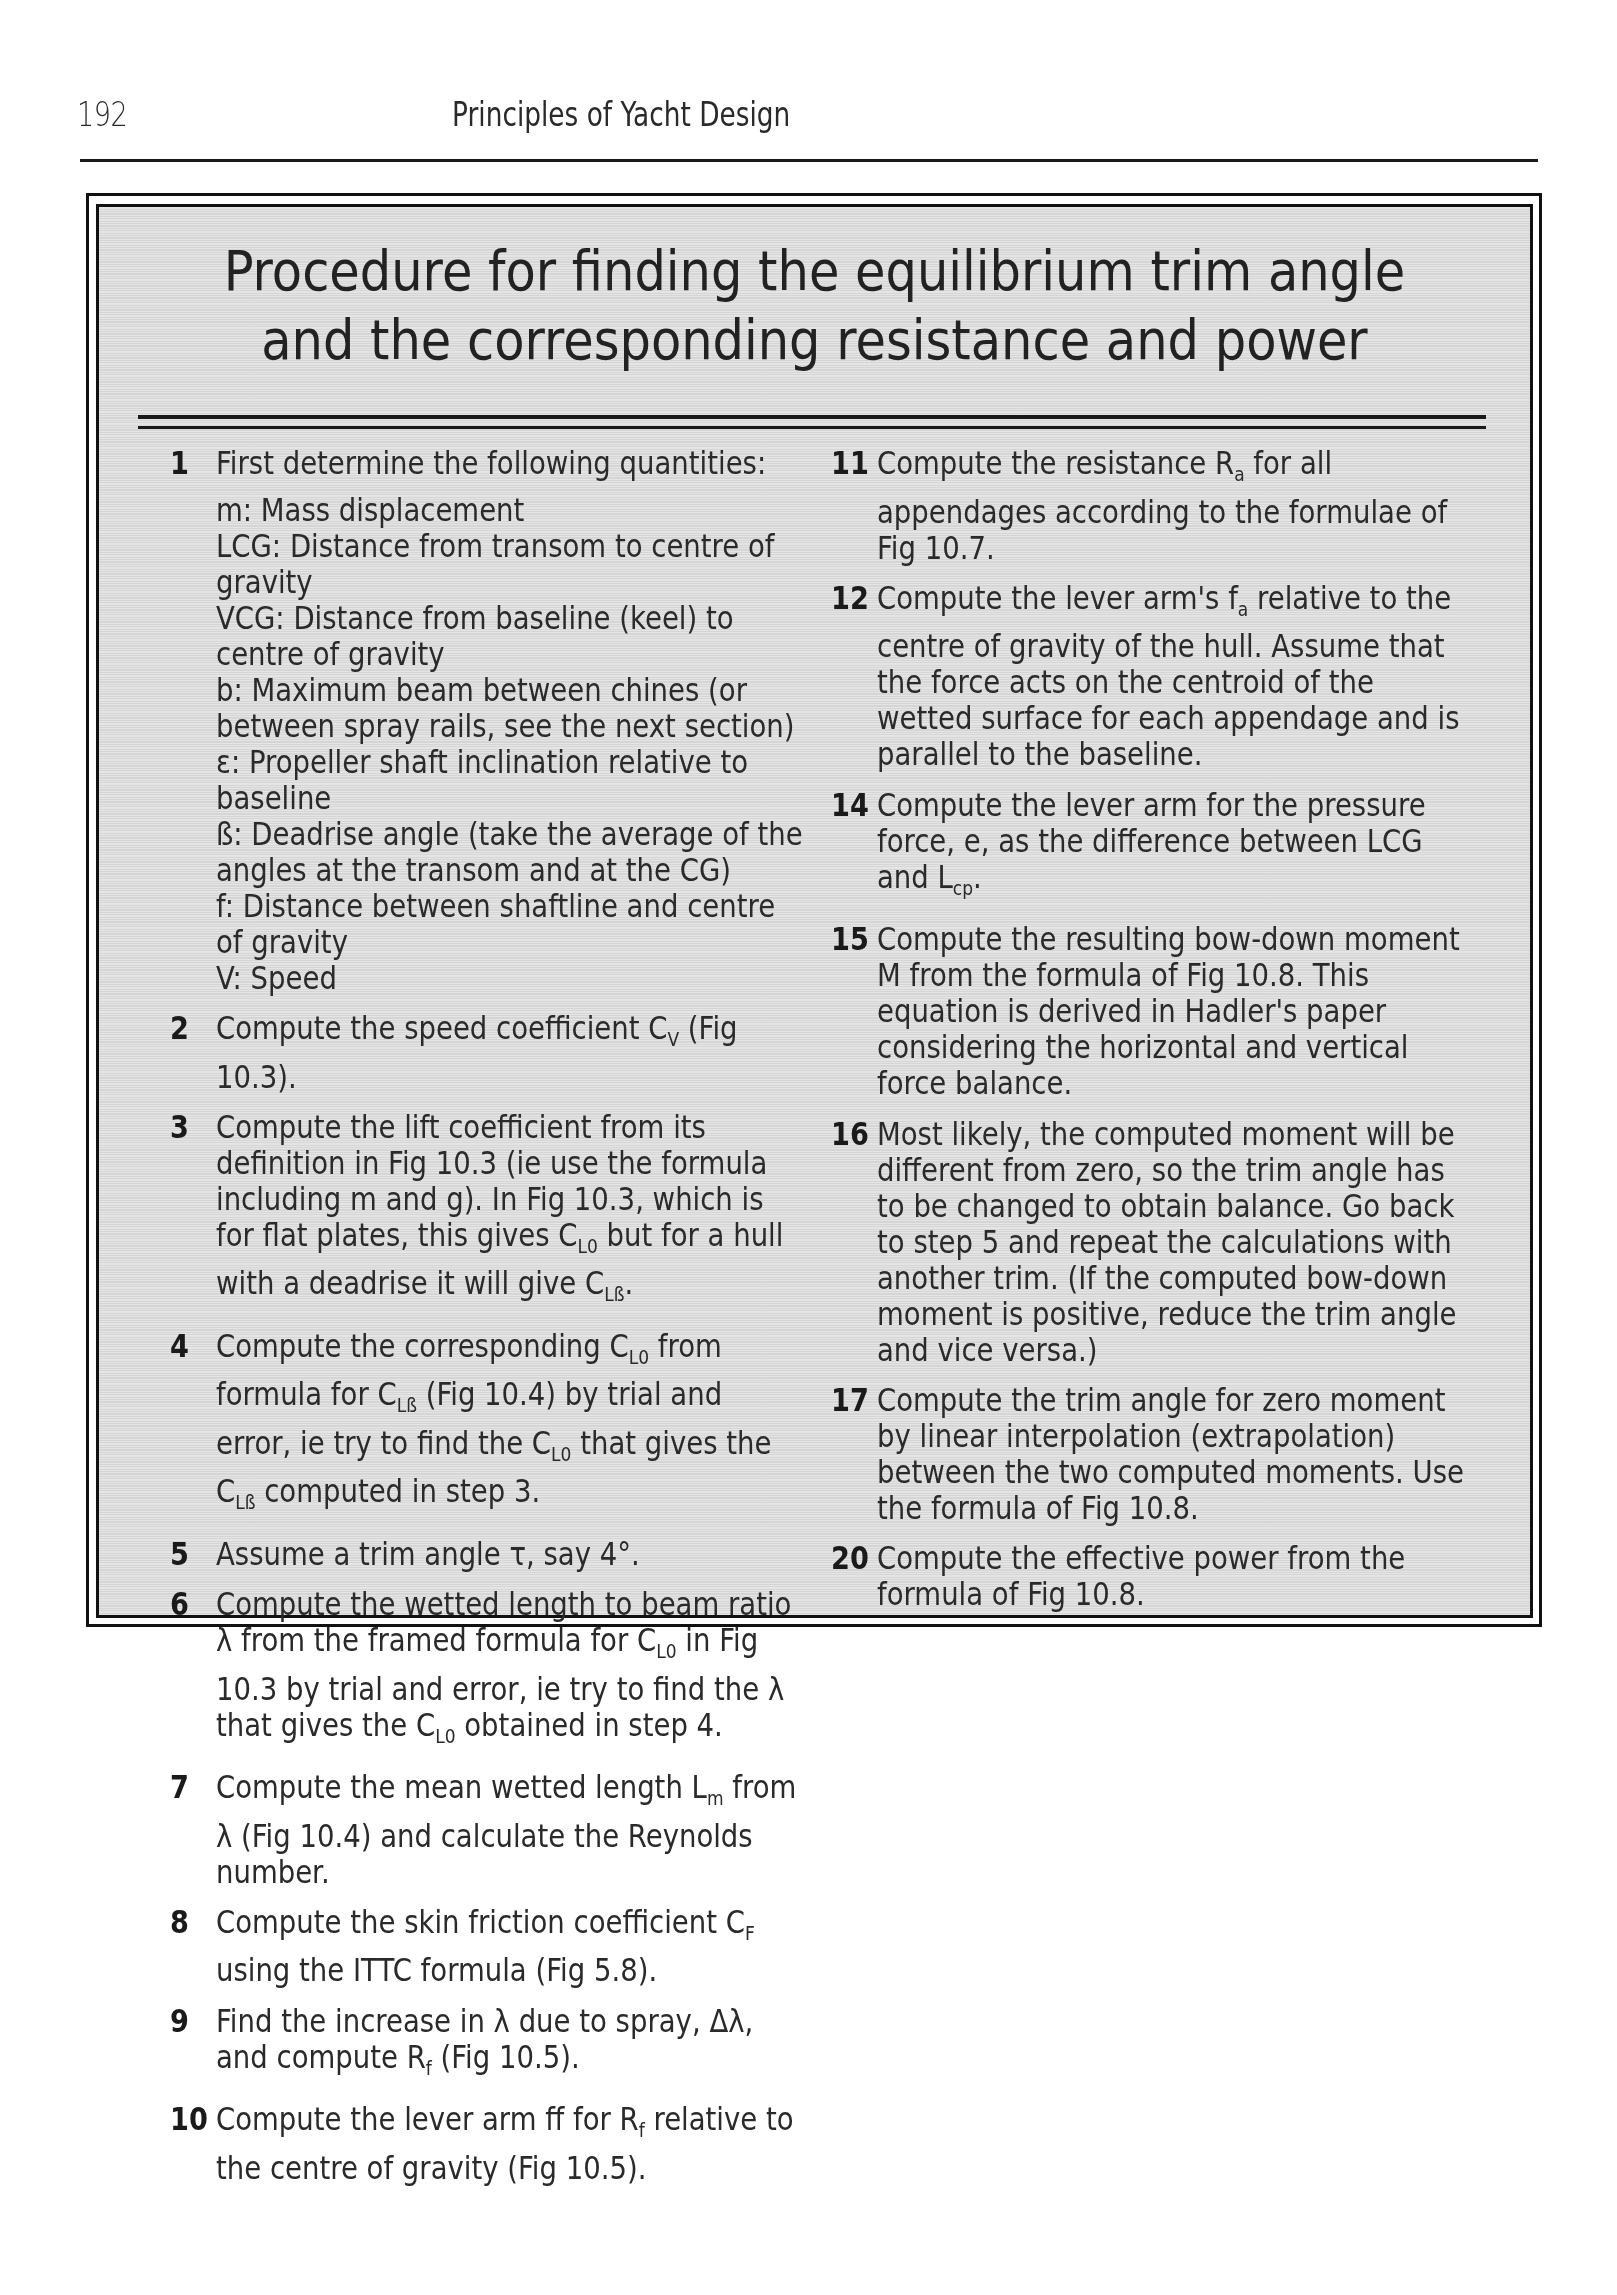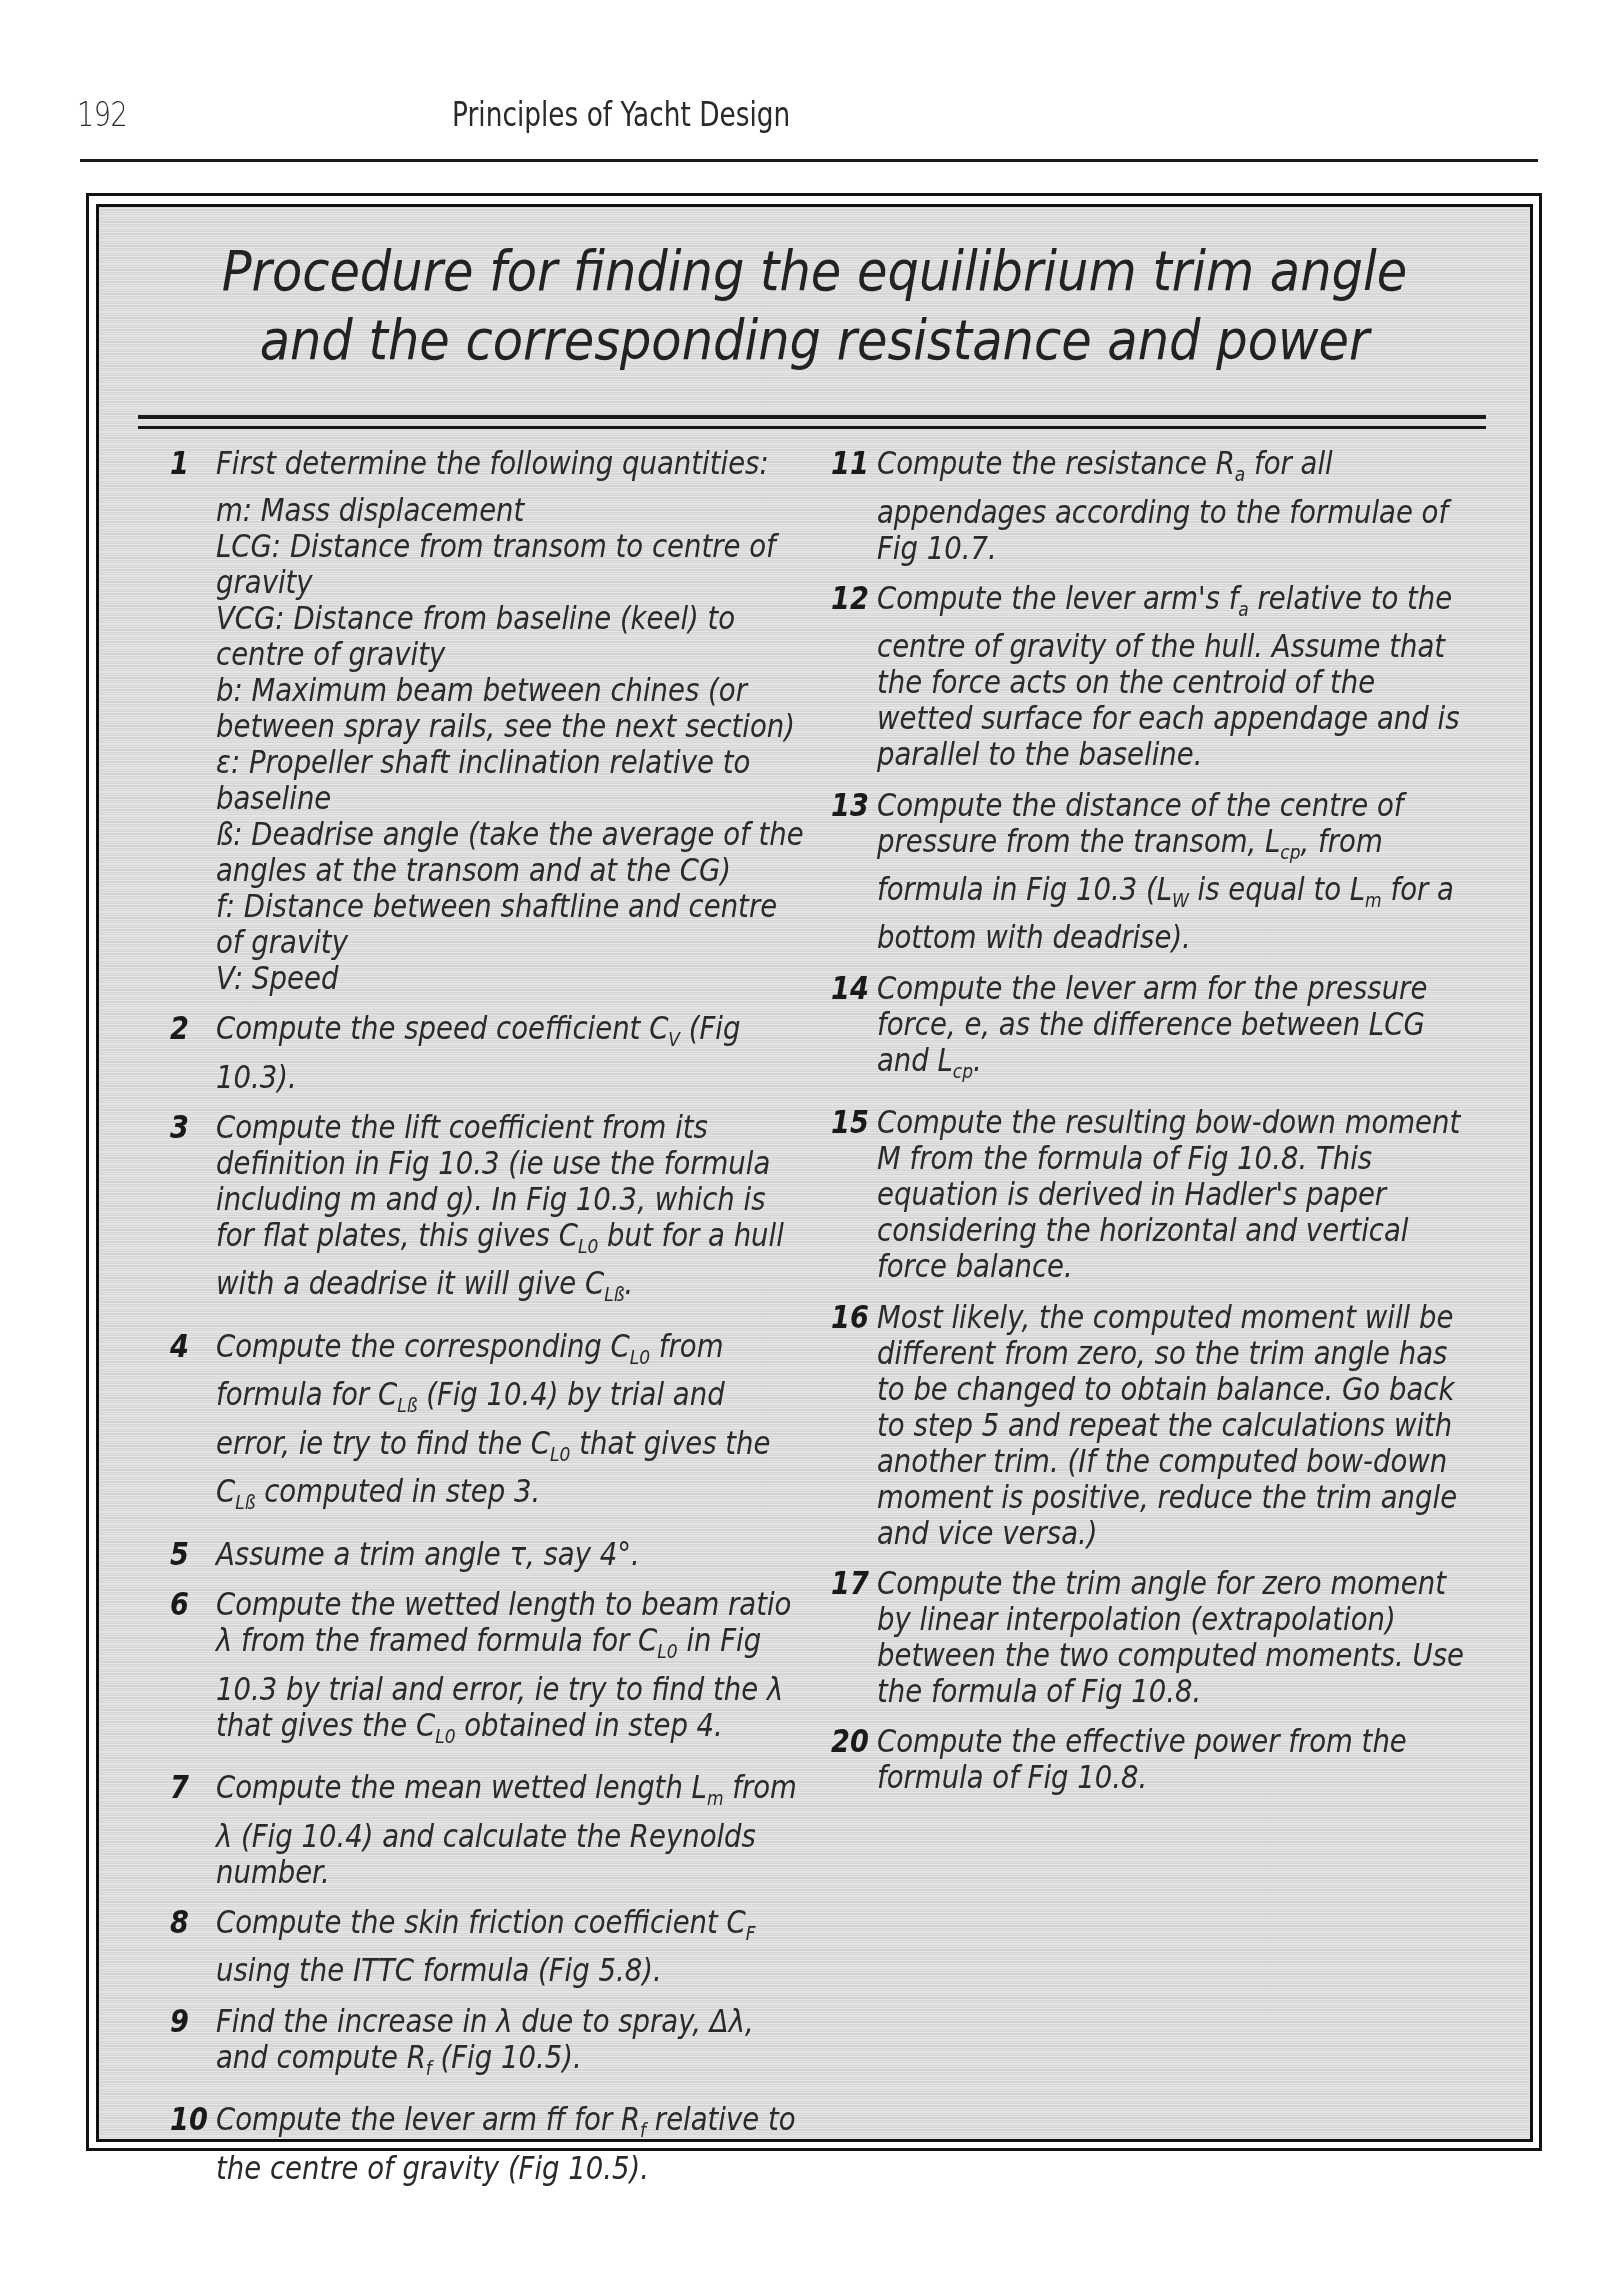--- a/index.html
+++ b/index.html
@@ -4,21 +4,21 @@
 <style>
   html, body { margin:0; padding:0; }
   body {
     width:1618px; height:2295px; background:#ffffff; position:relative; overflow:hidden;
     font-family:"DejaVu Sans", "Liberation Sans", sans-serif; color:#2a2a2a;
   }
   .page-number { position:absolute; left:77px; top:95px; font-size:33px; font-weight:300; letter-spacing:-0.6px; transform:scaleX(0.82); transform-origin:left top; }
   .running-head { position:absolute; left:452px; top:95px; font-size:33px; transform:scaleX(0.8); transform-origin:left top; white-space:nowrap; }
   .head-rule { position:absolute; left:80px; top:159px; width:1458px; height:3px; background:#1a1a1a; }
 
-  .box-outer { position:absolute; left:86px; top:193px; width:1456px; height:1958px; border:3.6px solid #111; box-sizing:border-box;font-style:italic; }
+  .box-outer { position:absolute; left:86px; top:193px; width:1456px; height:1434px; border:3.6px solid #111; box-sizing:border-box; }
   .box-inner { position:absolute; left:7.1px; top:8.3px; right:6px; bottom:6px; border:3px solid #111;
     background:
       repeating-linear-gradient(0deg, rgba(255,255,255,0.25) 0 1.2px, rgba(0,0,0,0.03) 1.2px 2.4px),
       #dcdcdc; }
 
   .title { position:absolute; left:0; right:0; top:30px; text-align:center; font-size:55px; line-height:69px; color:#222; }
   .title span { display:block; transform:scaleX(0.9); }
   .title-rule-1 { position:absolute; left:39px; right:44px; top:208px; height:3.6px; background:#1a1a1a; }
   .title-rule-2 { position:absolute; left:39px; right:44px; top:219px; height:3px; background:#1a1a1a; }
 
@@ -128,26 +128,20 @@
             <span class="sub">Compute the resistance R<sub style="font-size: 0.62em;">a</sub> for all appendages according to the formulae of Fig 10.7.</span>
           </span>
         </div>
         <div class="step">
           <span class="num">12</span>
           <span class="txt">
             <span class="sub">Compute the lever arm's f<sub style="font-size: 0.62em;">a</sub> relative to the centre of gravity of the hull. Assume that the force acts on the centroid of the wetted surface for each appendage and is parallel to the baseline.</span>
           </span>
         </div>
         <div class="step">
-          <span class="num">13</span>
-          <span class="txt">
-            <span class="sub">Compute the distance of the centre of pressure from the transom, L<sub style="font-size: 0.62em;">cp</sub>, from formula in Fig 10.3 (L<sub style="font-size: 0.62em;">W</sub> is equal to L<sub style="font-size: 0.62em;">m</sub> for a bottom with deadrise).</span>
-          </span>
-        </div>
-        <div class="step">
           <span class="num">14</span>
           <span class="txt">
             <span class="sub">Compute the lever arm for the pressure force, e, as the difference between LCG and L<sub style="font-size: 0.62em;">cp</sub>.</span>
           </span>
         </div>
         <div class="step">
           <span class="num">15</span>
           <span class="txt">
             <span class="sub">Compute the resulting bow-down moment M from the formula of Fig 10.8. This equation is derived in Hadler's paper considering the horizontal and vertical force balance.</span>
           </span>

